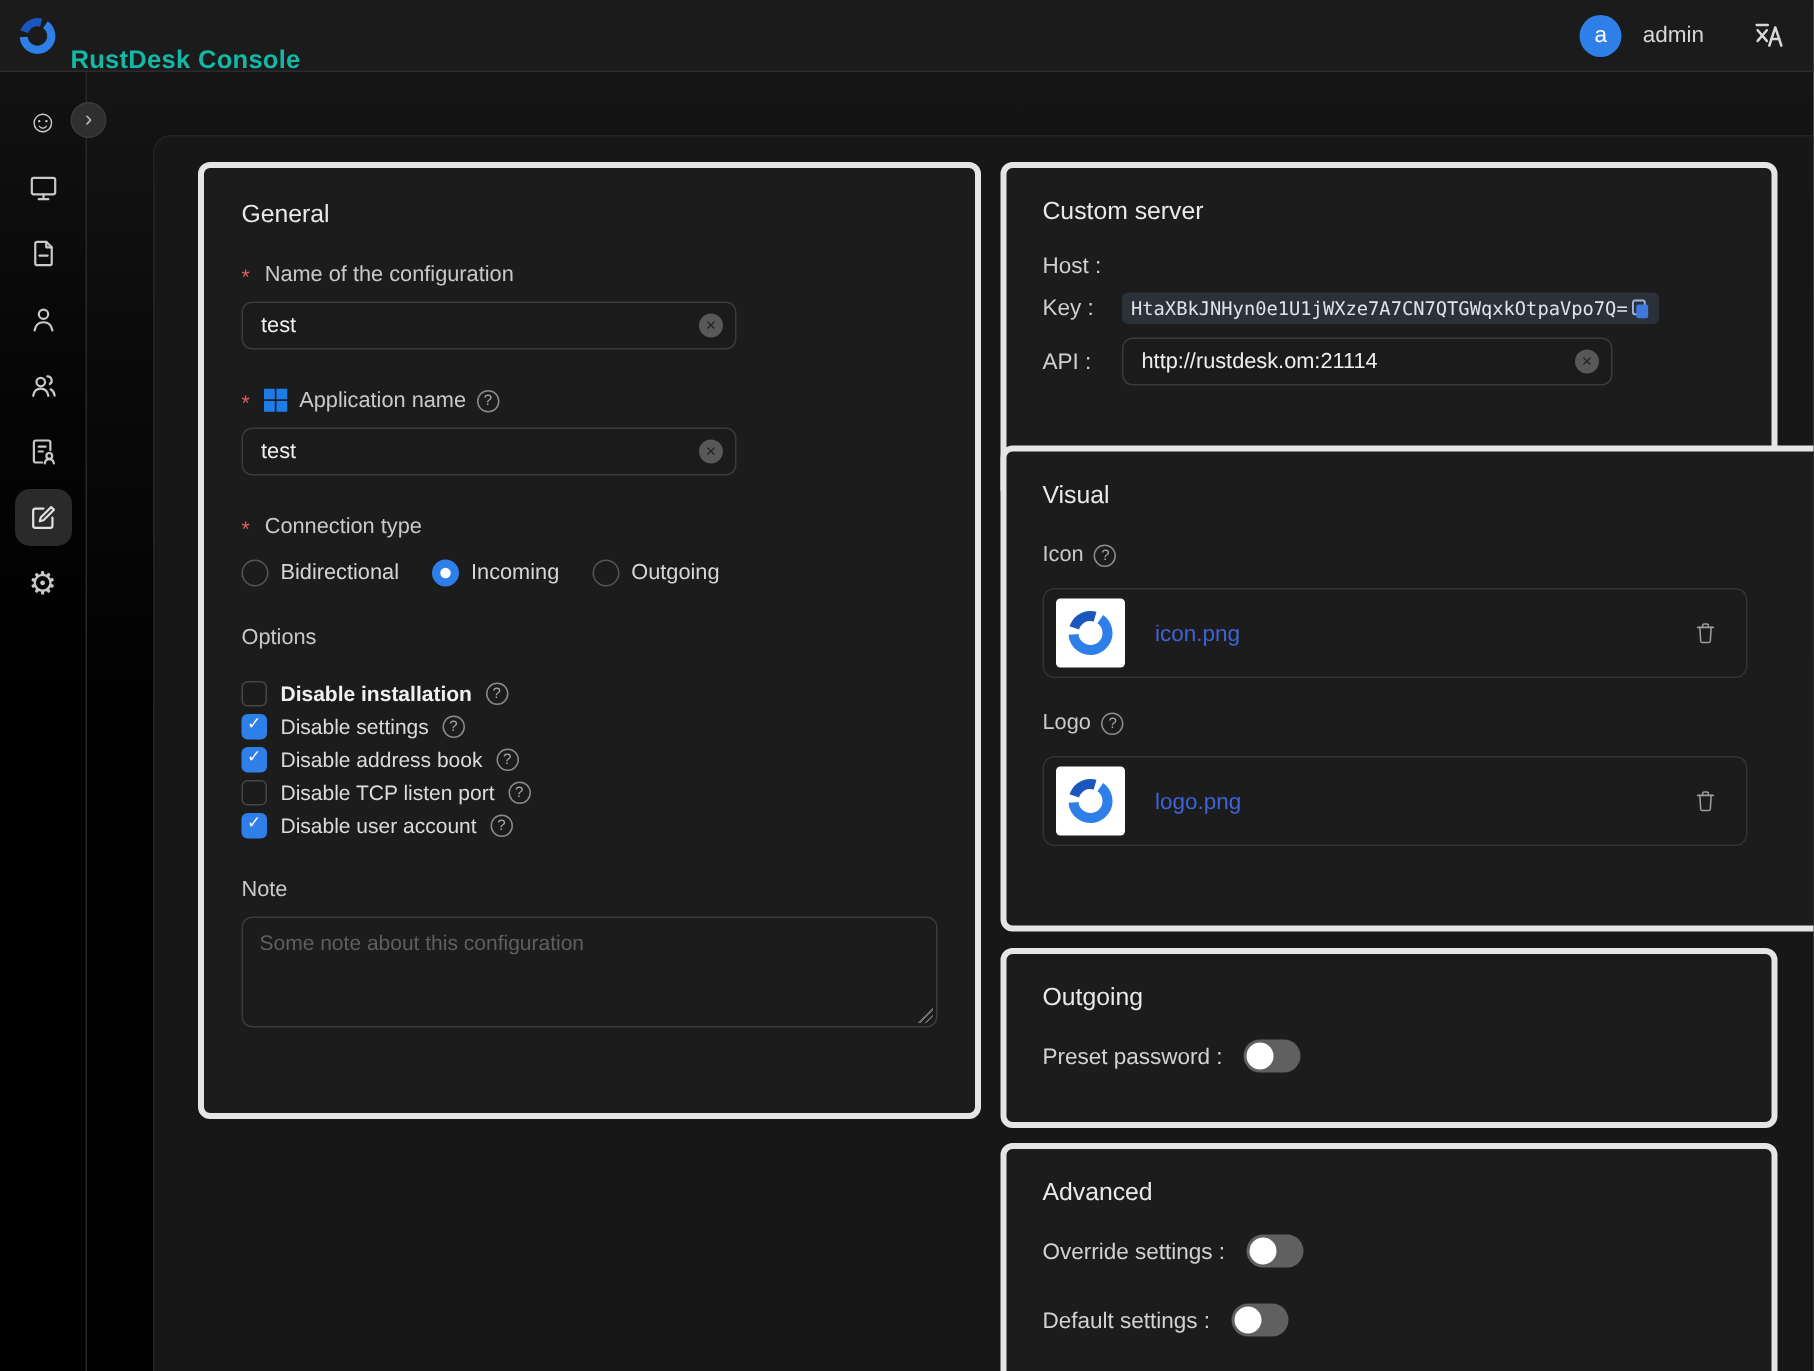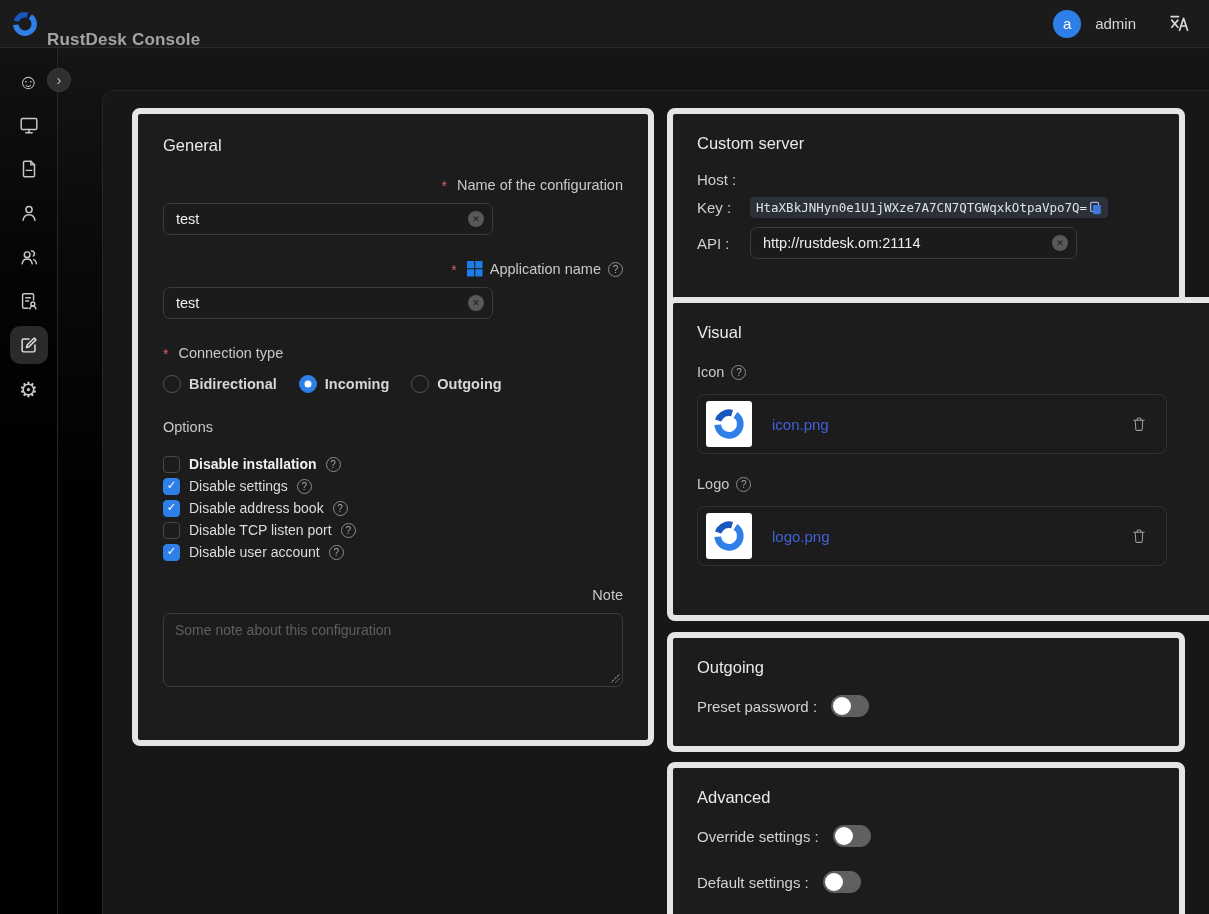--- a/index.html
+++ b/index.html
@@ -8,21 +8,21 @@
     font-family:"Liberation Sans","DejaVu Sans",sans-serif;
     background:linear-gradient(180deg,#191919 0px,#141414 70px,#0b0b0b 220px,#010101 480px);
     color:#e8e8e8; position:relative;
   }
 
   
   .header { position:absolute; top:0; left:0; width:1209px; height:48px;
     background:#1b1b1b; border-bottom:1px solid #2b2b2b;
     display:flex; align-items:center; padding:0 20px 0 12px; z-index:30; }
   .brand { display:flex; align-items:center; gap:9px; }
-  .brand-title { font-size:17px; font-weight:700; color:#a3a3a3; letter-spacing:.2px;margin-top:32px; }
+  .brand-title { font-size:17px; font-weight:700; color:#14b8a6; letter-spacing:.2px;margin-top:32px; }
   .header-right { margin-left:auto; display:flex; align-items:center; gap:14px; }
   .avatar { width:28px; height:28px; border-radius:50%; background:#2e7fe8; color:#fff;
     display:flex; align-items:center; justify-content:center; font-size:15px; }
   .user-name { font-size:15px; color:#d6d6d6; margin-right:18px; }
   .icon-btn { background:none; border:none; cursor:pointer; display:flex; align-items:center; }
 
   
   .sidebar { position:absolute; top:48px; left:0; bottom:0; width:58px;
     background:linear-gradient(180deg,#121212 0px,#050505 220px,#000 420px);
     border-right:1px solid #272727; z-index:20;
@@ -32,21 +32,21 @@
   .side-item.active { background:#2a2a2a; }
   .side-item .uni { font-size:21px; color:#c9c9c9; line-height:1; }
   .collapse-btn { position:absolute; top:68px; left:47px; width:24px; height:24px; border-radius:50%;
     background:#2f2f2f; border:1px solid #3a3a3a; z-index:25; display:flex; align-items:center;
     justify-content:center; cursor:pointer; color:#b9b9b9; font-size:15px; line-height:1; padding-bottom:2px; }
 
   
   .panel { position:absolute; top:90px; left:102px; width:1107px; height:824px;
     background:#171717; border-top:1px solid #242424; border-left:1px solid #242424;
     border-top-left-radius:12px; z-index:10; }
-  .card { position:absolute; background:#1c1c1c; border:6px solid #e5e5e5; border-radius:8px; overflow:hidden; }
+  .card { position:absolute; background:#1c1c1c; border:4px solid #e5e5e5; border-radius:8px; overflow:hidden; }
   .card-title { font-size:16.5px; font-weight:500; color:#e9e9e9; }
 
   #general-card  { left:29px;  top:17px;  width:522px; height:638px; padding:22px 25px; }
   #server-card   { left:564px; top:17px;  width:518px; height:226px; padding:20px 24px; }
   #visual-card   { left:564px; top:206px; width:582px; height:324px; padding:20px 24px; }
   #security-card { left:564px; top:541px; width:518px; height:120px; padding:20px 24px; }
   #advanced-card { left:564px; top:671px; width:518px; height:250px; padding:20px 24px; }
 
   
   .field-label { display:flex; align-items:center; gap:7px; font-size:14.5px; color:#c9c9c9; }
@@ -56,21 +56,21 @@
     color:#eeeeee; font-size:14.5px; font-family:inherit; padding:0 32px 0 12px; outline:none; }
   .clear-btn { position:absolute; right:9px; top:50%; transform:translateY(-50%); width:16px; height:16px;
     border-radius:50%; background:#585858; border:none; cursor:pointer; color:#1f1f1f; font-size:9px;
     display:flex; align-items:center; justify-content:center; line-height:1; padding:0; }
   .clear-btn::after { content:"✕"; }
   .help { width:15px; height:15px; border-radius:50%; border:1.4px solid #8b8b8b; color:#a8a8a8;
     font-size:10px; display:inline-flex; align-items:center; justify-content:center; cursor:pointer; flex:0 0 auto; }
   .help::after { content:"?"; }
 
   .radio-row { display:flex; align-items:center; gap:22px; }
-  .radio-opt { display:flex; align-items:center; gap:8px; cursor:pointer;font-weight:bold; }
+  .radio-opt { display:flex; align-items:center; gap:8px; cursor:pointer; }
   .radio { width:18px; height:18px; border-radius:50%; border:1.5px solid #565656; position:relative; flex:0 0 auto; }
   .radio.selected { background:#2e7fe8; border-color:#2e7fe8; }
   .radio.selected::after { content:""; position:absolute; left:50%; top:50%; transform:translate(-50%,-50%);
     width:7px; height:7px; border-radius:50%; background:#fff; }
   .radio-label { font-size:14.5px; color:#d6d6d6; }
 
   .cb-row { display:flex; align-items:center; gap:9px; height:22px; cursor:pointer; }
   .cb { width:17px; height:17px; border-radius:4px; border:1.5px solid #474747; display:flex;
     align-items:center; justify-content:center; flex:0 0 auto; }
   .cb .check-glyph { display:none; color:#fff; font-size:11.5px; font-weight:700; line-height:1; }
@@ -101,21 +101,21 @@
   .trash-btn { margin-left:auto; background:none; border:none; cursor:pointer; display:flex; }
 
   
   .tog-row { display:flex; align-items:center; gap:14px; margin-bottom:24px; }
   .tog-label { font-size:15px; color:#d2d2d2; }
   .toggle { width:38px; height:22px; border-radius:11px; background:#606060; position:relative; cursor:pointer;
     border:none; flex:0 0 auto; }
   .toggle .knob { position:absolute; left:2px; top:2px; width:18px; height:18px; border-radius:50%; background:#fff; }
 
   svg { display:block; }
-  .mb10{margin-bottom:10px;justify-content:flex-end;} .mb14{margin-bottom:14px;} .mb18{margin-bottom:18px;}
+  .mb10{margin-bottom:10px;} .mb14{margin-bottom:14px;} .mb18{margin-bottom:18px;}
   .mb22{margin-bottom:22px;} .mb26{margin-bottom:26px;} .mt24{margin-top:24px;}
 </style>
 </head>
 <body>
 
 <div class="header">
   <div class="brand">
     <span>
       <svg width="26" height="26" viewBox="0 0 24 24">
         <g transform="rotate(-55 12 12)">

